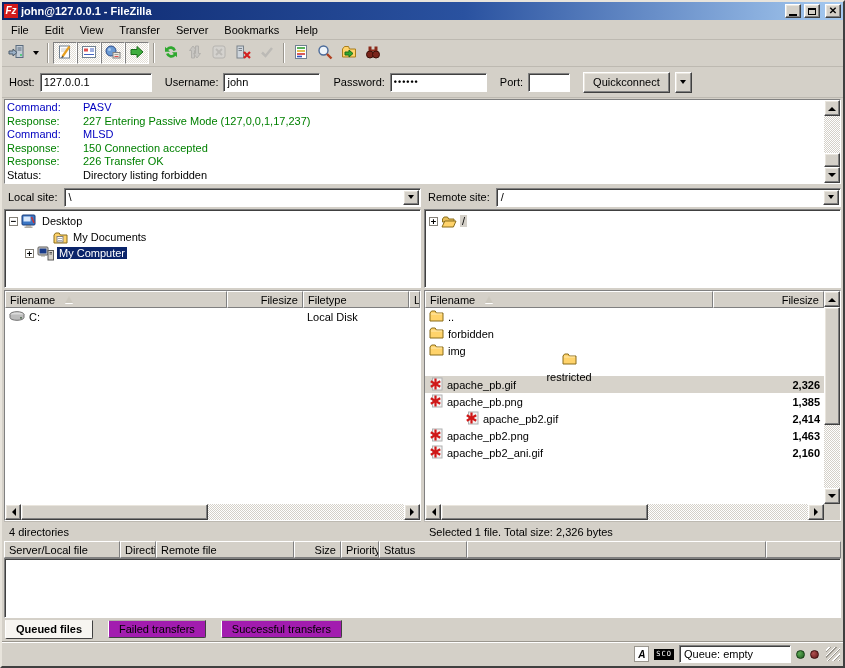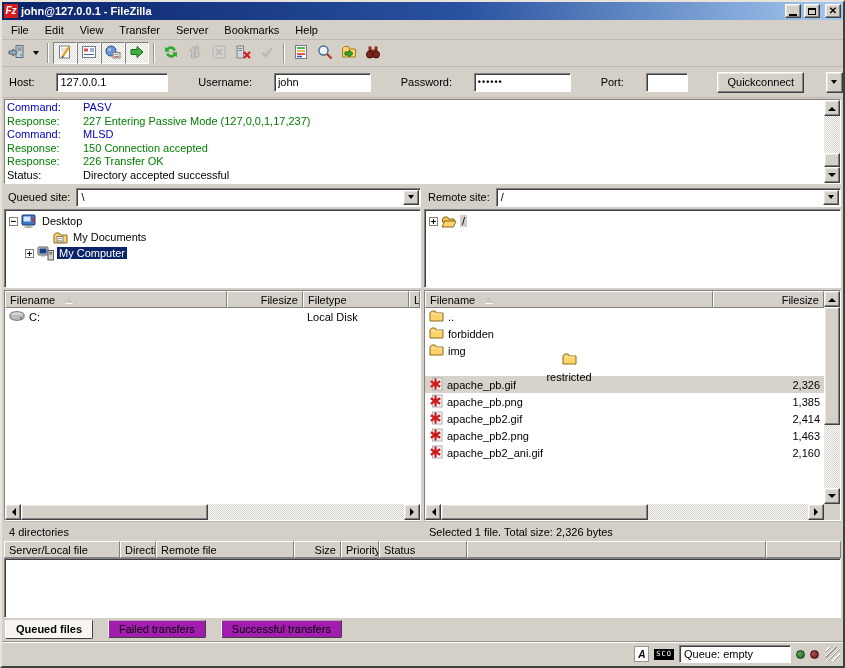--- a/index.html
+++ b/index.html
@@ -33,21 +33,21 @@
   .tb-btn { width:24px; height:22px; display:flex; align-items:center; justify-content:center; border:1px solid transparent; flex:0 0 auto; }
   .tb-btn.narrow { width:14px; }
   .tb-btn.pressed { border-color:#808080 #fff #fff #808080;
                     background-color:#ece9e3;
                     background-image: conic-gradient(#e2ded6 0 25%, #fff 0 50%, #e2ded6 0 75%, #fff 0);
                     background-size:2px 2px; }
   .tb-btn.disabled svg { filter:grayscale(1) opacity(.5); }
   .tb-sep { width:2px; height:20px; border-left:1px solid #9a968e; border-right:1px solid #fff; margin:0 4px; flex:0 0 2px; }
   .dd-arrow { width:0; height:0; border:3px solid transparent; border-top:4px solid #000; margin-top:3px; }
 
-  .quickbar { height:31px; flex:0 0 31px; display:flex; align-items:center; padding-left:7px; border-bottom:1px solid #bdb9b1;justify-content:space-between; }
+  .quickbar { height:31px; flex:0 0 31px; display:flex; align-items:center; padding-left:7px; gap:5px; border-bottom:1px solid #bdb9b1; }
   .field { height:19px; font-family:"Liberation Sans",sans-serif; font-size:11px; padding:1px 3px; outline:none; }
   .pw { font-size:9px; letter-spacing:1px; font-weight:bold; }
   .qc-btn { height:21px; padding:0 9px; font-family:"Liberation Sans",sans-serif; font-size:11px; }
   .qc-drop { width:17px; height:21px; display:flex; align-items:center; justify-content:center; }
 
   
   .log { flex:0 0 85px; margin:1px 2px 2px; display:flex; }
   .log-lines { flex:1; overflow:hidden; padding:1px 0 0 2px; background:#fff; }
   .log-line { height:13.5px; display:flex; white-space:nowrap; }
   .log-label { width:76px; flex:0 0 76px; }
@@ -90,21 +90,21 @@
            display:flex; align-items:center; padding:0 4px; gap:10px; white-space:nowrap; overflow:hidden; flex:0 0 auto; }
   .hcell.grow { flex:1 1 auto; }
   .hcell.right { justify-content:flex-end; }
   .sort-asc { width:0; height:0; border-left:4px solid transparent; border-right:4px solid transparent;
               border-bottom:7px solid #cbc7bd; filter: drop-shadow(0 1px 0 #fff); }
   .list-body { flex:1 1 auto; background:#fff; overflow:hidden; }
   .frow { height:17px; display:flex; align-items:center; }
   .frow.selected { background:#d7d3cb; }
   .fcell { padding:0 4px; display:flex; align-items:center; gap:4px; white-space:nowrap; overflow:hidden; flex:0 0 auto; }
   .fcell.right { justify-content:flex-end; }
-  .fcell.grow { flex:1 1 auto; }
+  .fcell.grow { flex:1 1 auto;font-weight:bold; }
   .pane-status { height:20px; flex:0 0 20px; display:flex; align-items:center; padding-left:5px; border-top:1px solid #bdb9b1; }
 
   
   .queue-head { height:17px; flex:0 0 17px; display:flex; margin:0 2px 0; background:#0f172a; overflow:hidden;text-align:center; }
   .queue-body { height:60px; flex:0 0 60px; margin:0 2px; }
   .tabs { height:23px; flex:0 0 23px; display:flex; align-items:flex-start; padding:2px 0 0 3px; gap:15px; }
   .tab { height:18px; padding:2px 10px 0; background:#a21caf; border:1px solid; border-color:#b5b1a9 #404040 #404040 #fff;
          border-radius:0 0 2px 2px; white-space:nowrap; }
   .tab.active { background:#f7f5f1; font-weight:bold; height:19px; border-top-color:#f7f5f1; }
 
@@ -294,41 +294,41 @@
         <div class="log-line c-response">
           <span class="log-label">Response:</span>
           <span>150 Connection accepted</span>
         </div>
         <div class="log-line c-response">
           <span class="log-label">Response:</span>
           <span>226 Transfer OK</span>
         </div>
         <div class="log-line c-status">
           <span class="log-label">Status:</span>
-          <span>Directory accepted successful</span>
+          <span>Directory listing forbidden</span>
         </div>
       </div>
     <div class="vscroll-col">
       <span class="sb-btn raised">
           <span class="t-up"></span>
         </span>
       <div class="vtrack dither">
         <div class="vthumb raised" style="bottom:0;height:14px"></div>
       </div>
       <span class="sb-btn raised">
           <span class="t-down"></span>
         </span>
     </div>
   </div>
 
   <div class="panes">
 
     <div class="pane">
       <div class="sitebar">
-        <span class="site-label">Queued site:</span>
+        <span class="site-label">Local site:</span>
         <div class="combo sunken">
           <span class="combo-val">\</span>
           <span class="combo-btn raised">
               <span class="dd-arrow"></span>
             </span>
         </div>
       </div>
       <div class="tree sunken" id="local-tree">
           <div class="tree-row" style="padding-left: 4px;">
             <span class="expander">−</span>
@@ -512,21 +512,21 @@
                         <line x1="6.5" y1="1.5" x2="6.5" y2="12.5"></line>
                         <line x1="1.8" y1="4.2" x2="11.2" y2="9.8"></line>
                         <line x1="11.2" y1="4.2" x2="1.8" y2="9.8"></line>
                       </g>
                     </svg></span>
                   <span>apache_pb.png</span>
                 </div>
                 <div class="fcell right grow">1,385</div>
               </div>
               <div class="frow">
-                <div class="fcell" style="width: 288px;">
+                <div class="fcell" style="width: 288px; margin-left: 36px;">
                   <span><svg width="14" height="14">
                       <rect x="3.5" y="1" width="9.5" height="12" fill="#f2f2f2" stroke="#b0b0b0"></rect>
                       <g stroke="#d01818" stroke-width="2.2">
                         <line x1="6.5" y1="1.5" x2="6.5" y2="12.5"></line>
                         <line x1="1.8" y1="4.2" x2="11.2" y2="9.8"></line>
                         <line x1="11.2" y1="4.2" x2="1.8" y2="9.8"></line>
                       </g>
                     </svg></span>
                   <span>apache_pb2.gif</span>
                 </div>

